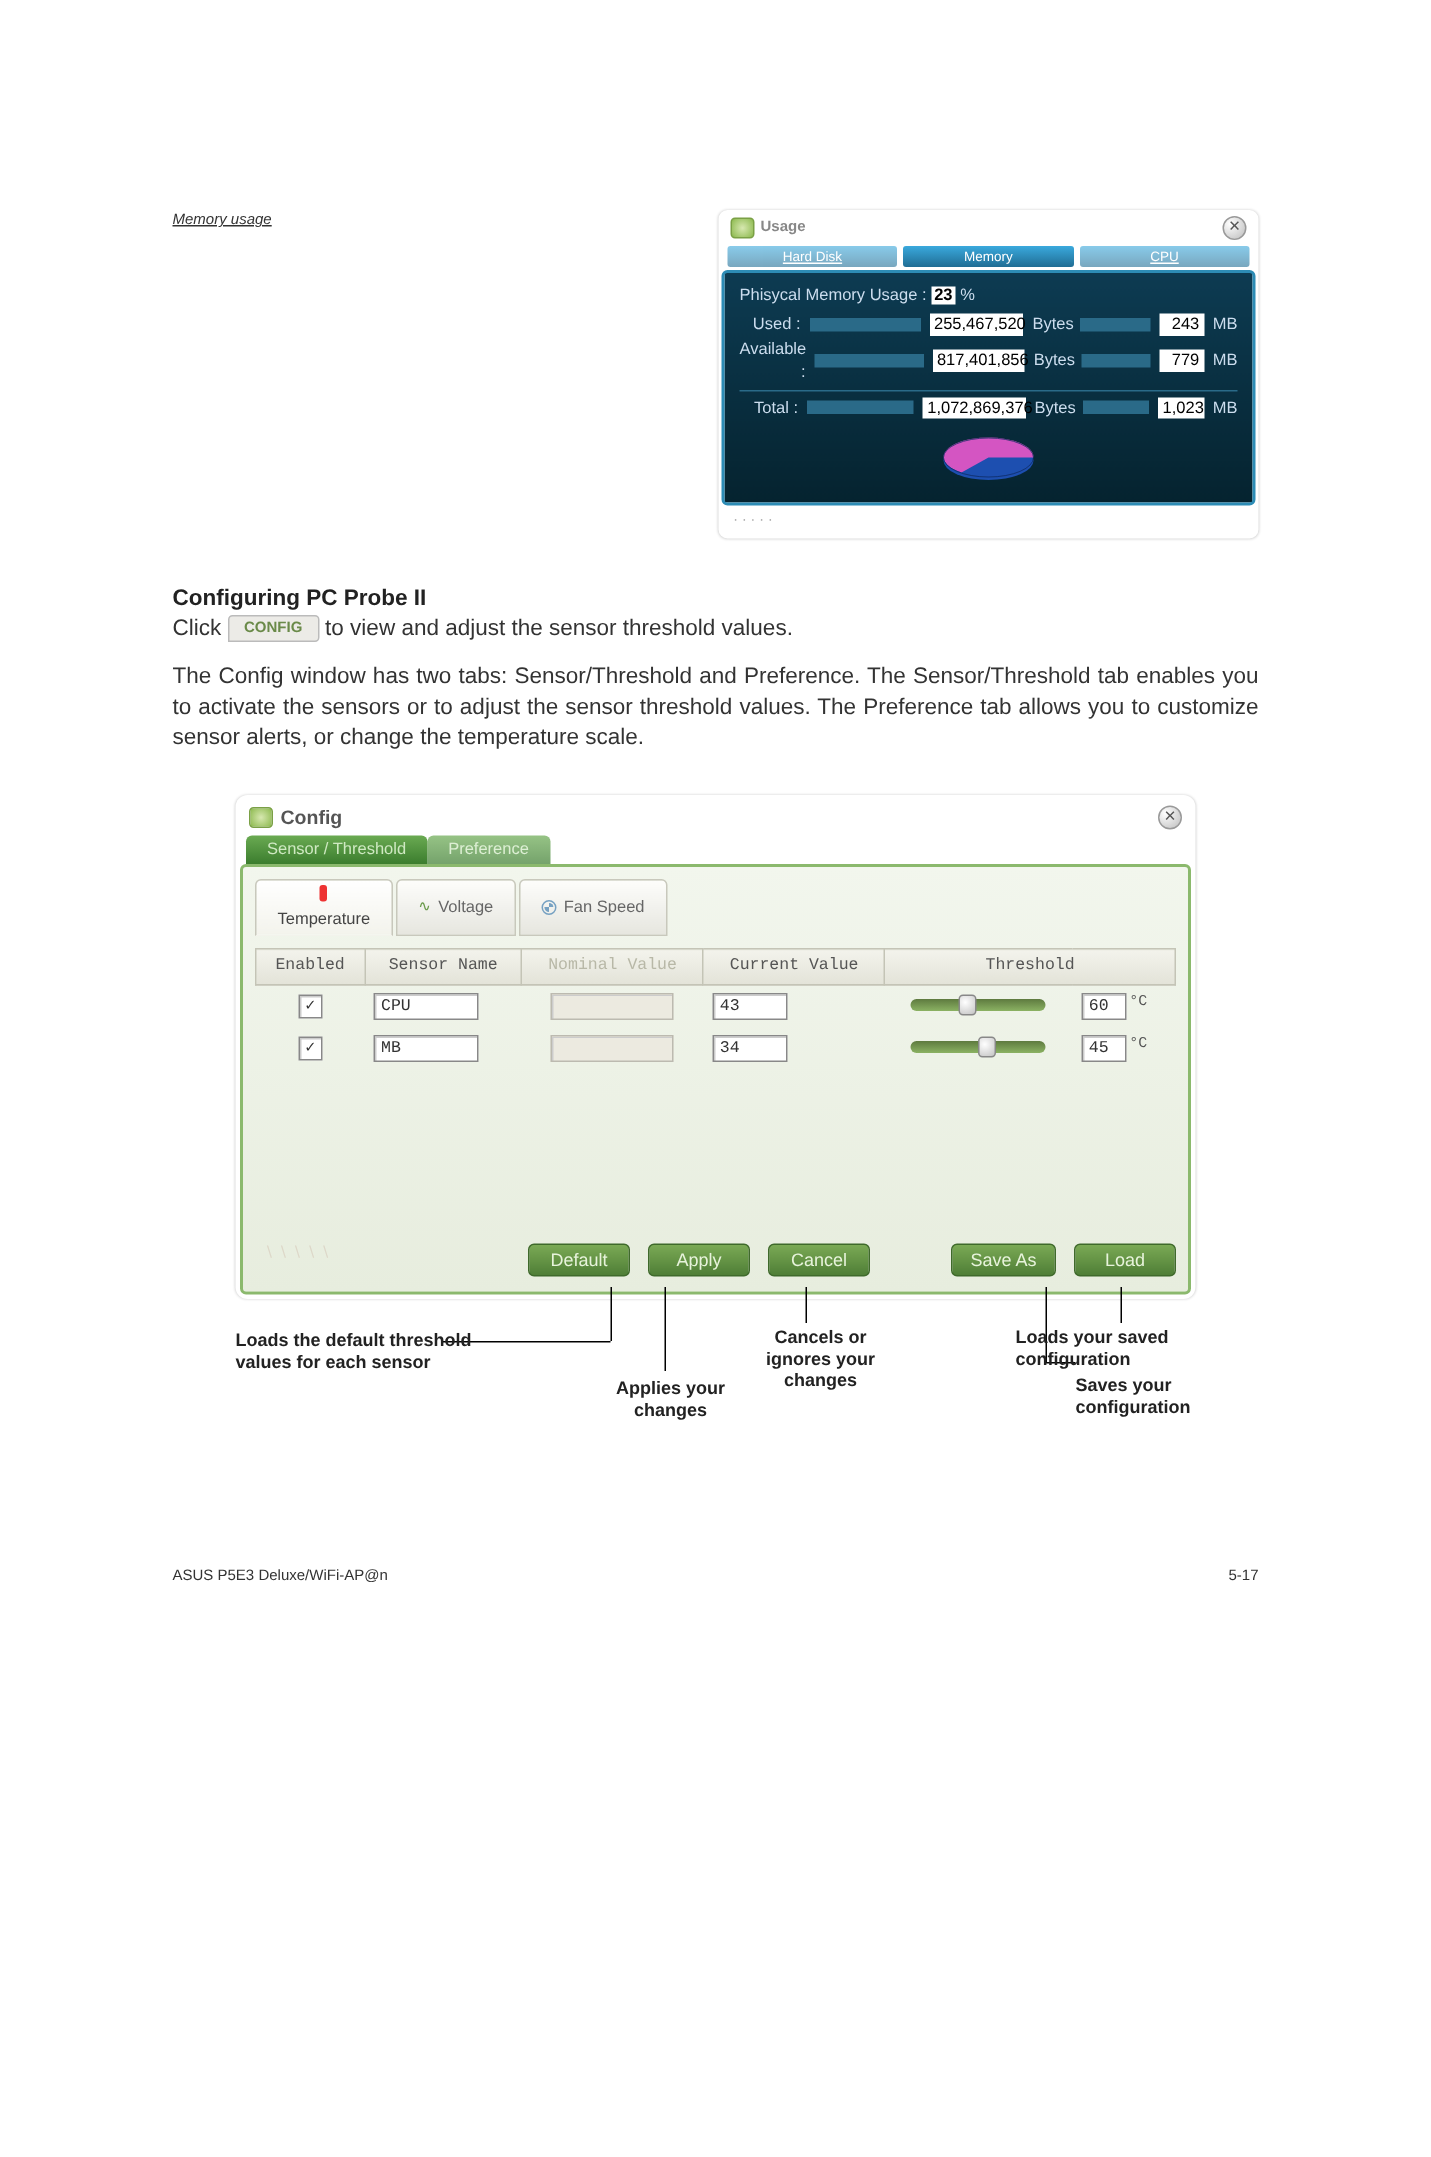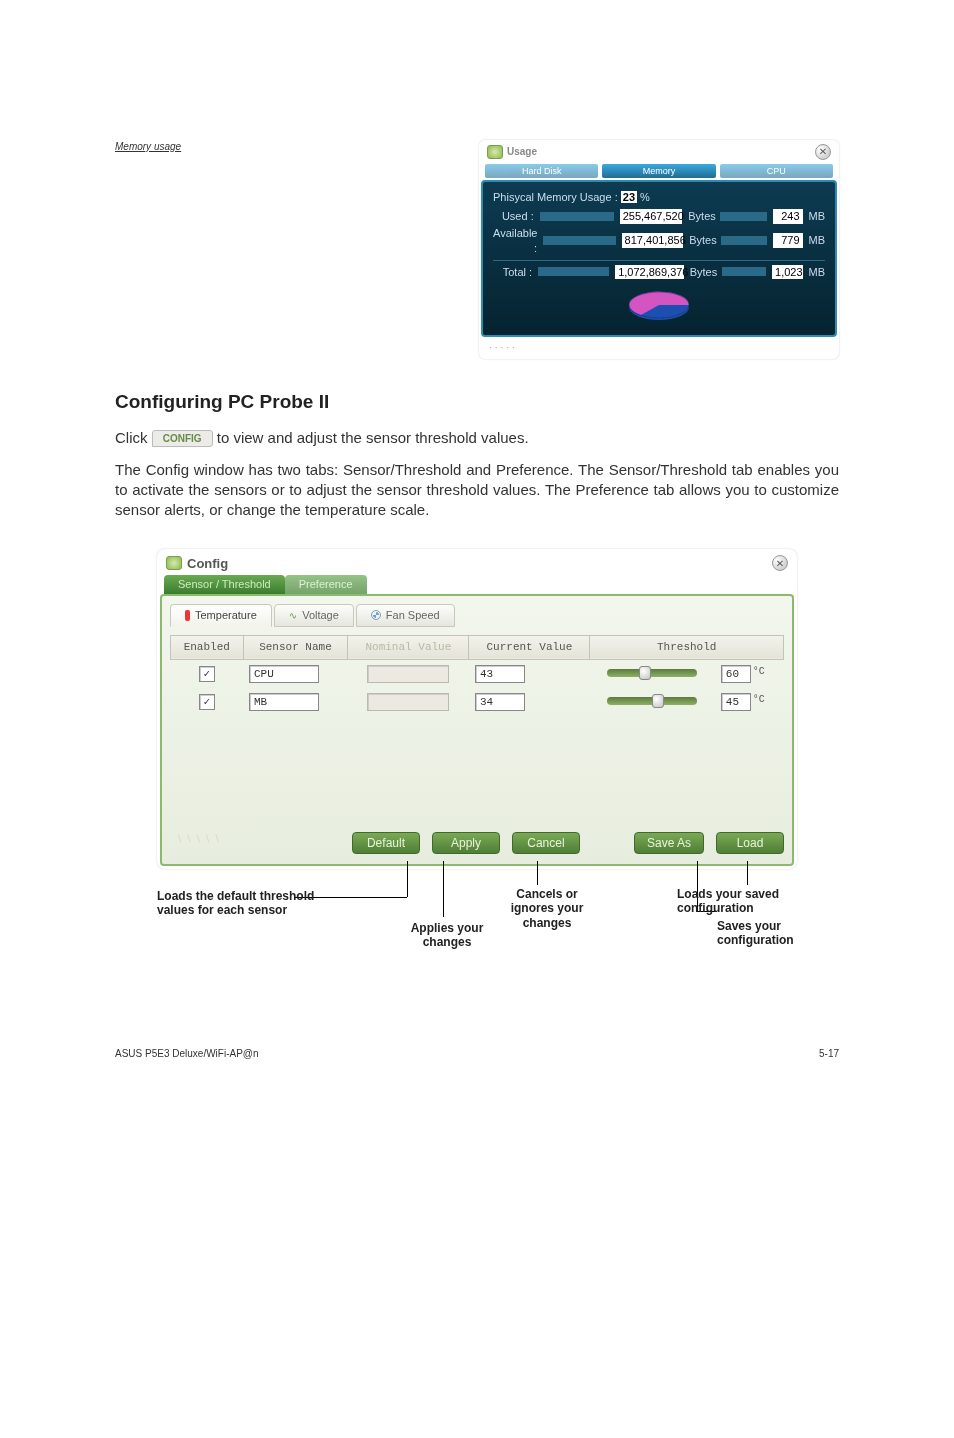--- a/index.html
+++ b/index.html
@@ -25,21 +25,21 @@
     font-size: 10px;
   }
   .usage-title { display:flex; align-items:center; justify-content:space-between; padding:2px 6px; }
   .usage-title-left { display:flex; align-items:center; gap:4px; color:#888; font-weight:bold; }
   .usage-tabs { display:flex; gap:4px; padding:2px 4px; }
   .usage-tab {
     flex:1; background: linear-gradient(#3aa9dd,#206d94);
     color:#fff; font-size:9px; text-align:center; padding:1px 0;
     border-radius:2px;
   }
-  .usage-tab.dim { opacity:0.6; }
+  .usage-tab.dim { opacity:0.6;text-decoration:underline; }
   .usage-body {
     background: linear-gradient(#0d3b52,#05232f);
     border: 2px solid #2d8cb5;
     border-radius:4px;
     padding:8px 10px;
     color:#cde;
     font-size:11px;
   }
   .usage-body .label-line { margin-bottom:4px; }
   .usage-body .pct-badge { background:#fff; color:#000; padding:0 2px; font-weight:bold; }
@@ -48,21 +48,21 @@
   .usage-row .bar { width:80px; height:9px; background:#2a6a88; }
   .usage-row .bar-fill { height:100%; background:#6fc0e6; }
   .usage-row .val { background:#fff; color:#000; padding:0 3px; min-width:58px; text-align:right; }
   .usage-row .unit { width:26px; }
   .usage-row .sbar { width:50px; height:9px; background:#2a6a88; }
   .usage-row .sval { background:#fff; color:#000; padding:0 3px; min-width:30px; text-align:right; }
   .usage-divider { border-top:1px solid #2a6a88; margin:4px 0; }
   .pie-wrap { display:flex; justify-content:center; padding:4px 0 2px; }
   .dots-under { padding:3px 8px; font-size:10px; color:#aaa; letter-spacing:3px; }
 
-  h2.section { font-size: 19px; font-weight: bold; margin-bottom: 13px; color:#222; }
+  h2.section { font-size: 15px; font-weight: bold; margin-bottom: 0; color:#222; }
   .click-line { margin-bottom: 12px; }
   .config-badge {
     display:inline-block; vertical-align:middle;
     background:#ecebe7; border:1px solid #bbb; color:#6a8a49;
     font-size:10px; font-weight:bold; padding:1px 10px;
     border-radius:3px 3px 3px 0;
     position:relative;
   }
   p.para { margin-bottom: 28px; text-align: justify; }
 
@@ -98,21 +98,21 @@
     padding:6px 8px 10px;
   }
   .sub-tabs { display:flex; gap:2px; margin:2px 0 8px; }
   .sub-tab {
     padding:3px 14px; font-size:11px; color:#666;
     background: linear-gradient(#fdfdfb,#e6e6df);
     border:1px solid #c8c8bc;
     border-radius:4px 4px 0 0;
     display:flex; align-items:center; gap:5px;
   }
-  .sub-tab.active { background: linear-gradient(#fff,#f3f3ec); color:#444; border-bottom-color:#f3f3ec; }
+  .sub-tab.active { background: linear-gradient(#fff,#f3f3ec); color:#444; border-bottom-color:#f3f3ec;flex-direction:column; }
   .therm-icon { width:5px; height:11px; background:#e33; border-radius:2px; }
   .volt-icon { color:#6a9a4a; font-size:10px; }
   .fan-icon { width:10px; height:10px; border:1px solid #76a1c2; border-radius:50%; position:relative; }
   .fan-icon::before { content:""; position:absolute; inset:1px; background: conic-gradient(#76a1c2 0 25%, transparent 0 50%, #76a1c2 0 75%, transparent 0); border-radius:50%; }
 
   .sensor-table { width:100%; border-collapse:collapse; font-size:11px; color:#555;font-family:Liberation Mono, monospace; }
   .sensor-table th {
     background: linear-gradient(#f3f3ec,#e3e3d8);
     border:1px solid #c4c4b6;
     padding:4px 6px;

